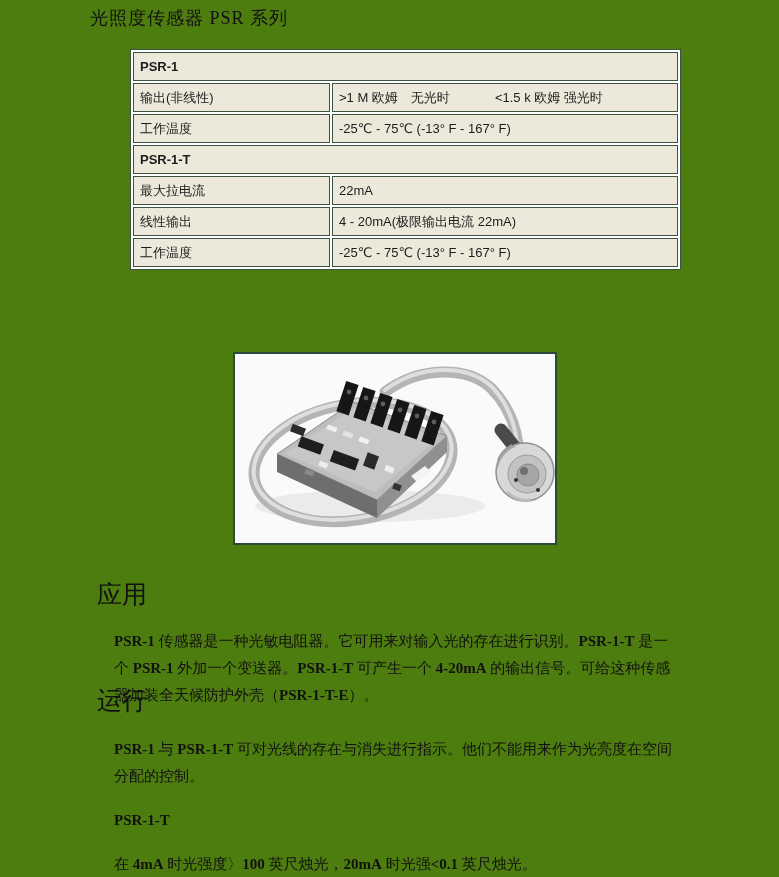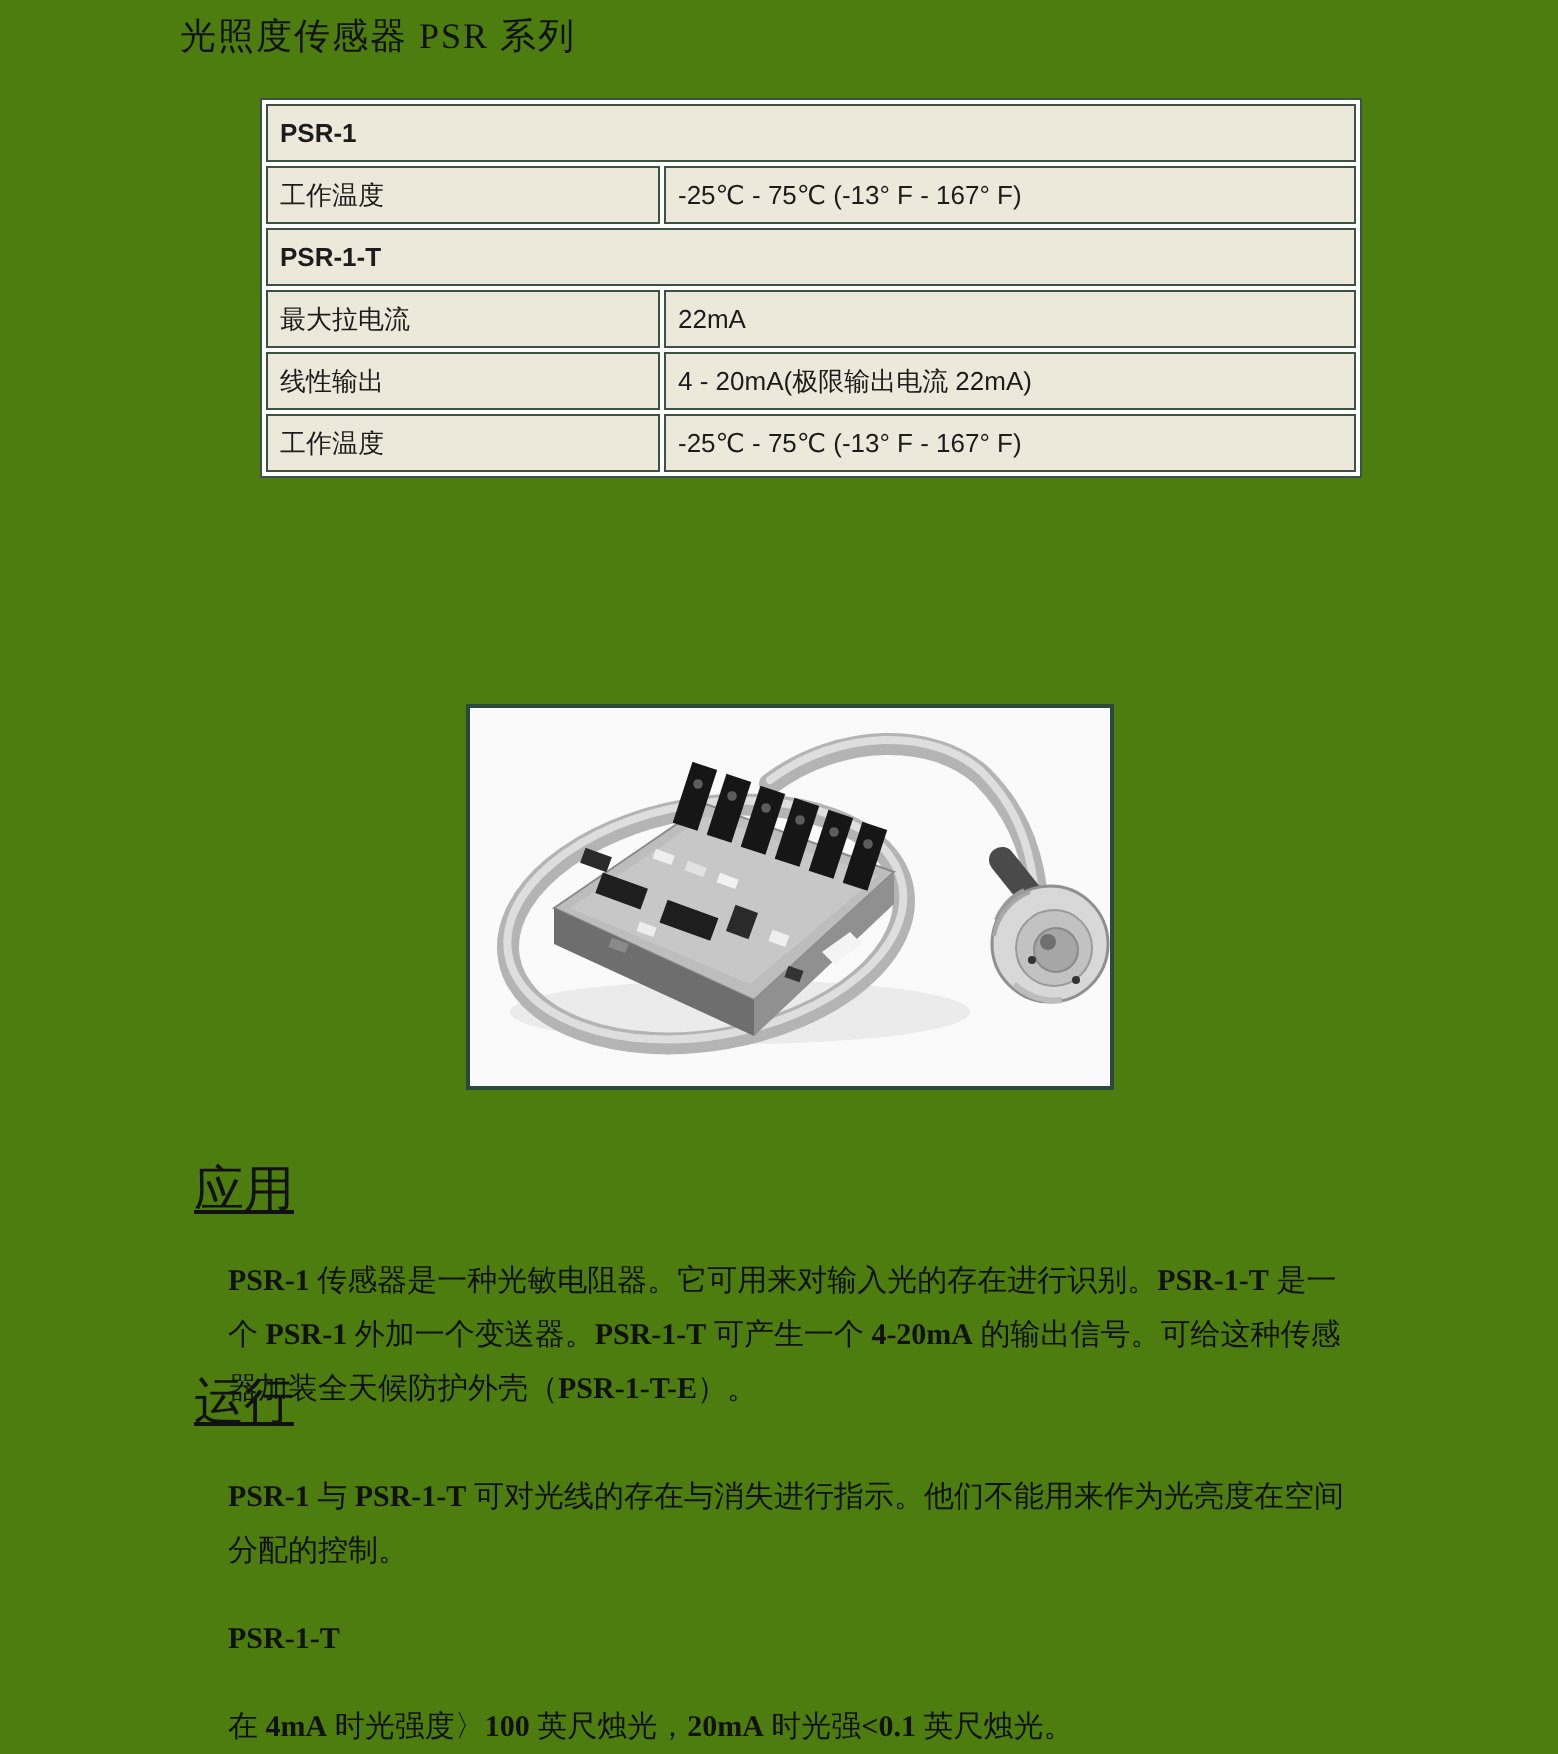--- a/index.html
+++ b/index.html
@@ -28,21 +28,21 @@
   td.sec-header { font-weight:bold; padding-left:8px; }
   td.spec-label { width:183px; padding-left:24px; }
   td.spec-value .v2 { margin-left:45px; }
   
   .photo {
     position:absolute; left:233px; top:352px;
     width:320px; height:189px; border:2px solid #2b4a3a; background:#fafafa;
   }
   
   .sec-heading {
-    position:absolute; left:97px; font-size:25px; font-weight:normal; margin:0;text-decoration:underline;
+    position:absolute; left:97px; font-size:25px; font-weight:normal; margin:0;
   }
   .sec-heading.app { top:578px; }
   .sec-heading.run { top:684px; }
   .body-block { position:absolute; left:97px; width:594px; font-size:15px; line-height:27px; }
   .body-block.app { top:611px; }
   .body-block.run { top:719px; }
   .body-block p { margin:17px;font-family:Liberation Serif, serif; }
   .body-block b { font-weight:bold; }
 </style>
 </head>
@@ -50,20 +50,26 @@
 
 <div class="page">
 
   <div class="doc-title">光照度传感器 PSR 系列</div>
 
   <div class="spec-wrap">
     <table class="spec">
       <tbody>
           <tr>
         <td class="sec-header" colspan="2">PSR-1</td>
+      </tr>
+      <tr>
+        <td class="spec-label">输出(非线性)</td>
+        <td class="spec-value">
+          <span>&gt;1 M 欧姆　无光时</span><span class="v2">&lt;1.5 k 欧姆 强光时</span>
+        </td>
       </tr>
       <tr>
         <td class="spec-label">工作温度</td>
         <td class="spec-value">-25℃ - 75℃ (-13° F - 167° F)</td>
       </tr>
       <tr>
         <td class="sec-header" colspan="2">PSR-1-T</td>
       </tr>
       <tr>
         <td class="spec-label">最大拉电流</td>

